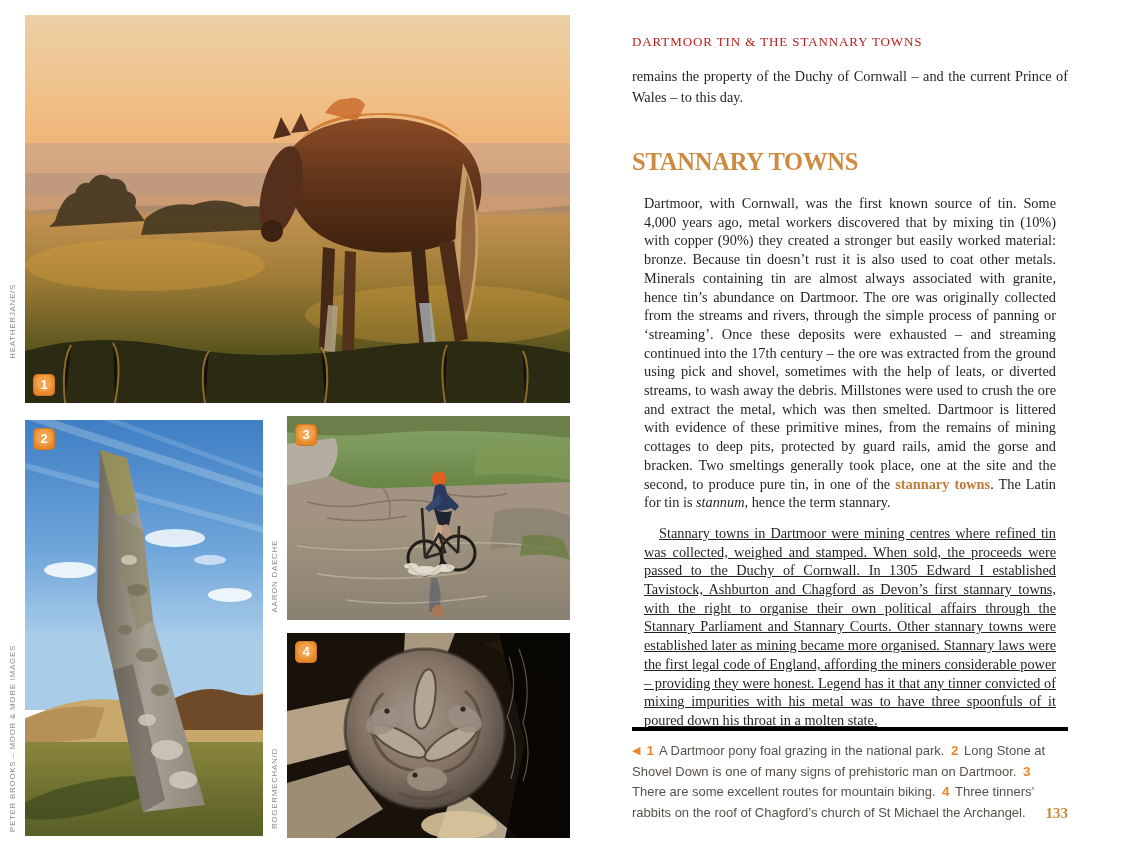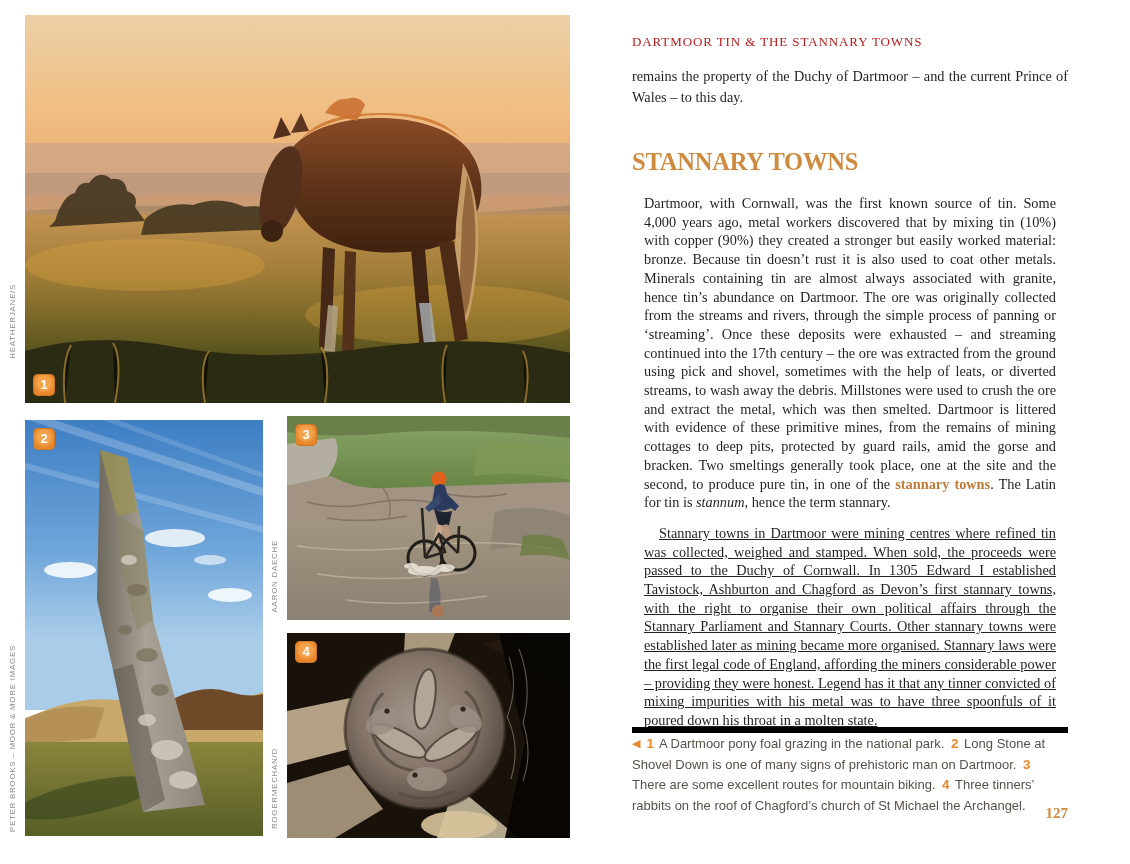--- a/index.html
+++ b/index.html
@@ -49,21 +49,21 @@
   }
   #body-text{top:182px;}
   .body-para{
     margin:12px;font-size:14.3px;line-height:18.7px;text-align:justify;
   }
   .body-para.indent{text-indent:15px;text-decoration:underline;}
   .seg-accent{color:#C07A35;font-weight:bold;}
   .seg-italic{font-style:italic;}
   
   #caption-block{
-    top:727px;border-top:6px solid #000000;
+    top:727px;border-top:4px solid #000000;padding-top:9px;
     font-family:"Liberation Sans",sans-serif;font-size:13px;line-height:20.5px;
     color:#57514A;
   }
   #caption-line{margin:0;}
   .cap-arrow{color:#E8862A;font-size:11px;vertical-align:1px;}
   .cap-num{color:#E8862A;font-weight:bold;font-size:13.5px;padding:0 2px 0 3px;}
   #page-number{
     top:805px;text-align:right;font-size:15px;font-weight:bold;color:#CE8A3E;
   }
 </style>
@@ -290,29 +290,29 @@
 <div class="badge" id="badge3">3</div>
 <div class="badge" id="badge4">4</div>
 
 <div class="credit" id="credit1">HEATHERJANE/S</div>
 <div class="credit" id="credit2">PETER BROOKS – MOOR &amp; MORE IMAGES</div>
 <div class="credit" id="credit3">AARON DAECHE</div>
 <div class="credit" id="credit4">ROGERMECHAN/D</div>
 
 <div class="col" id="running-header">DARTMOOR TIN &amp; THE STANNARY TOWNS</div>
 
-<p class="col" id="intro-para" style="margin:0">remains the property of the Duchy of Dartmoor – and the current Prince of Wales – to this day.</p>
+<p class="col" id="intro-para" style="margin:0">remains the property of the Duchy of Cornwall – and the current Prince of Wales – to this day.</p>
 
 <h1 class="col" id="main-heading" style="margin:0">
   <br>
   <span>STANNARY TOWNS</span>
 </h1>
 
 <div class="col" id="body-text">
     <p class="body-para"><span>Dartmoor, with Cornwall, was the first known source of tin. Some 4,000 years ago, metal workers discovered that by mixing tin (10%) with copper (90%) they created a stronger but easily worked material: bronze. Because tin doesn’t rust it is also used to coat other metals. Minerals containing tin are almost always associated with granite, hence tin’s abundance on Dartmoor. The ore was originally collected from the streams and rivers, through the simple process of panning or ‘streaming’. Once these deposits were exhausted – and streaming continued into the 17th century – the ore was extracted from the ground using pick and shovel, sometimes with the help of leats, or diverted streams, to wash away the debris. Millstones were used to crush the ore and extract the metal, which was then smelted. Dartmoor is littered with evidence of these primitive mines, from the remains of mining cottages to deep pits, protected by guard rails, amid the gorse and bracken. Two smeltings generally took place, one at the site and the second, to produce pure tin, in one of the </span><span class="seg-accent">stannary towns</span><span>. The Latin for tin is </span><span class="seg-italic">stannum</span><span>, hence the term stannary.</span></p>
     <p class="body-para indent"><span>Stannary towns in Dartmoor were mining centres where refined tin was collected, weighed and stamped. When sold, the proceeds were passed to the Duchy of Cornwall. In 1305 Edward I established Tavistock, Ashburton and Chagford as Devon’s first stannary towns, with the right to organise their own political affairs through the Stannary Parliament and Stannary Courts. Other stannary towns were established later as mining became more organised. Stannary laws were the first legal code of England, affording the miners considerable power – providing they were honest. Legend has it that any tinner convicted of mixing impurities with his metal was to have three spoonfuls of it poured down his throat in a molten state.</span></p>
   </div>
 
 <div class="col" id="caption-block">
   <p id="caption-line"><span class="cap-arrow">◀ </span><span class="cap-num">1</span><span> A Dartmoor pony foal grazing in the national park. </span><span class="cap-num">2</span><span> Long Stone at Shovel Down is one of many signs of prehistoric man on Dartmoor. </span><span class="cap-num">3</span><span> There are some excellent routes for mountain biking. </span><span class="cap-num">4</span><span> Three tinners’ rabbits on the roof of Chagford’s church of St Michael the Archangel. </span></p>
 </div>
 
-<div class="col" id="page-number">127</div>
+<div class="col" id="page-number">133</div>
 
 </body></html>

